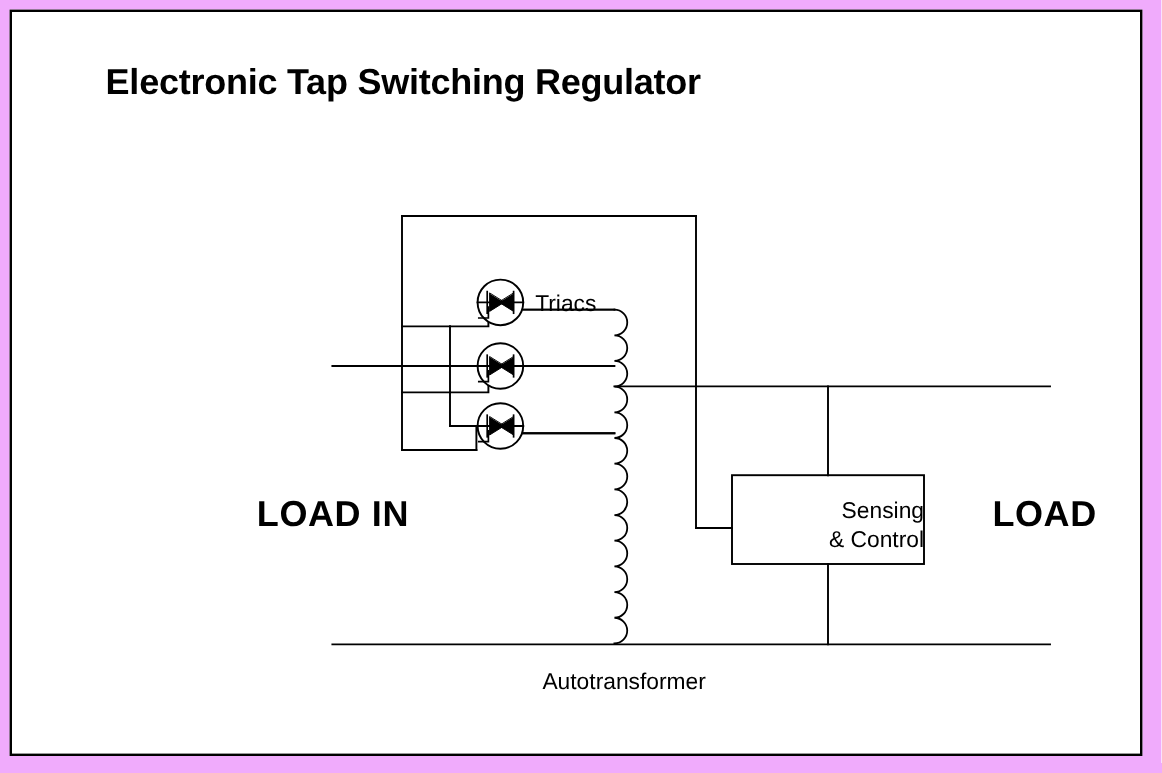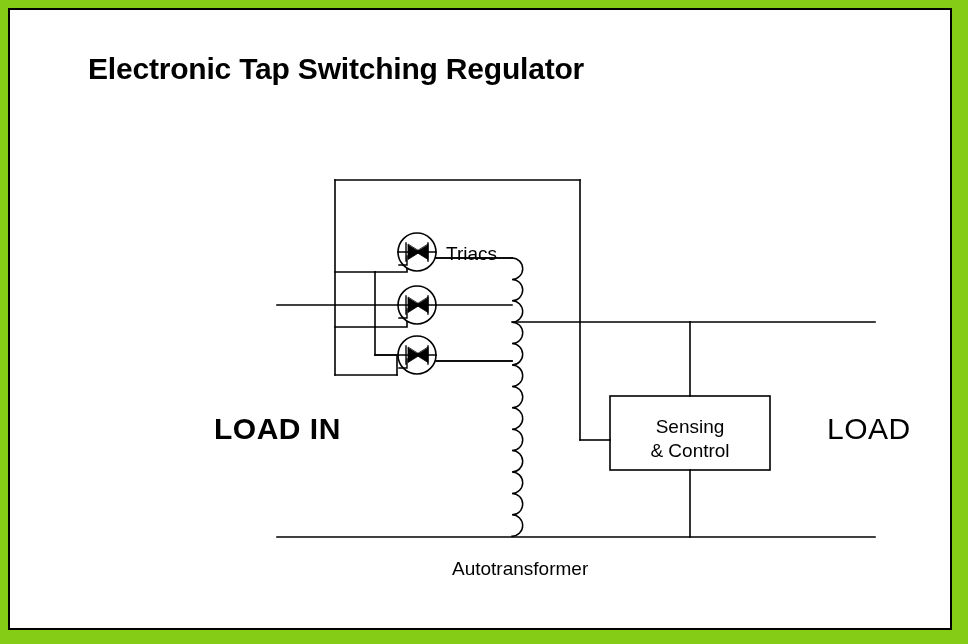--- a/index.html
+++ b/index.html
@@ -7,21 +7,21 @@
     padding: 0;
     background: #ffffff;
   }
   body {
     font-family: "Liberation Sans", sans-serif;
   }
   #stage {
     position: relative;
     width: 968px;
     height: 644px;
-    background: #84cc16;
+    background: #f0abfc;
     overflow: hidden;
   }
   #frame {
     position: absolute;
     left: 8px;
     top: 8px;
     width: 944px;
     height: 622px;
     border: 2px solid #000000;
     box-sizing: border-box;
@@ -51,21 +51,21 @@
     left: 214px;
     top: 412px;
     font-size: 30px;
     font-weight: bold;
     letter-spacing: 0.5px;
   }
   #label-load {
     left: 827px;
     top: 412px;
     font-size: 30px;
-    font-weight: normal;
+    font-weight: bold;
     letter-spacing: 0.5px;
   }
   #label-triacs {
     left: 446px;
     top: 211px;
     font-size: 19px;
     margin-top: 32px;
   }
   #label-autotransformer {
     left: 452px;
@@ -74,21 +74,21 @@
     text-align: center;
   }
   #label-sensing-control {
     position: absolute;
     left: 610px;
     top: 396px;
     width: 160px;
     height: 86px;
     display: flex;
     flex-direction: column;
-    align-items: center;
+    align-items: flex-end;
     justify-content: center;
     font-size: 19px;
     color: #000000;
     text-align: center;
     line-height: 1.28;
   }
 </style>
 </head>
 <body>
 

